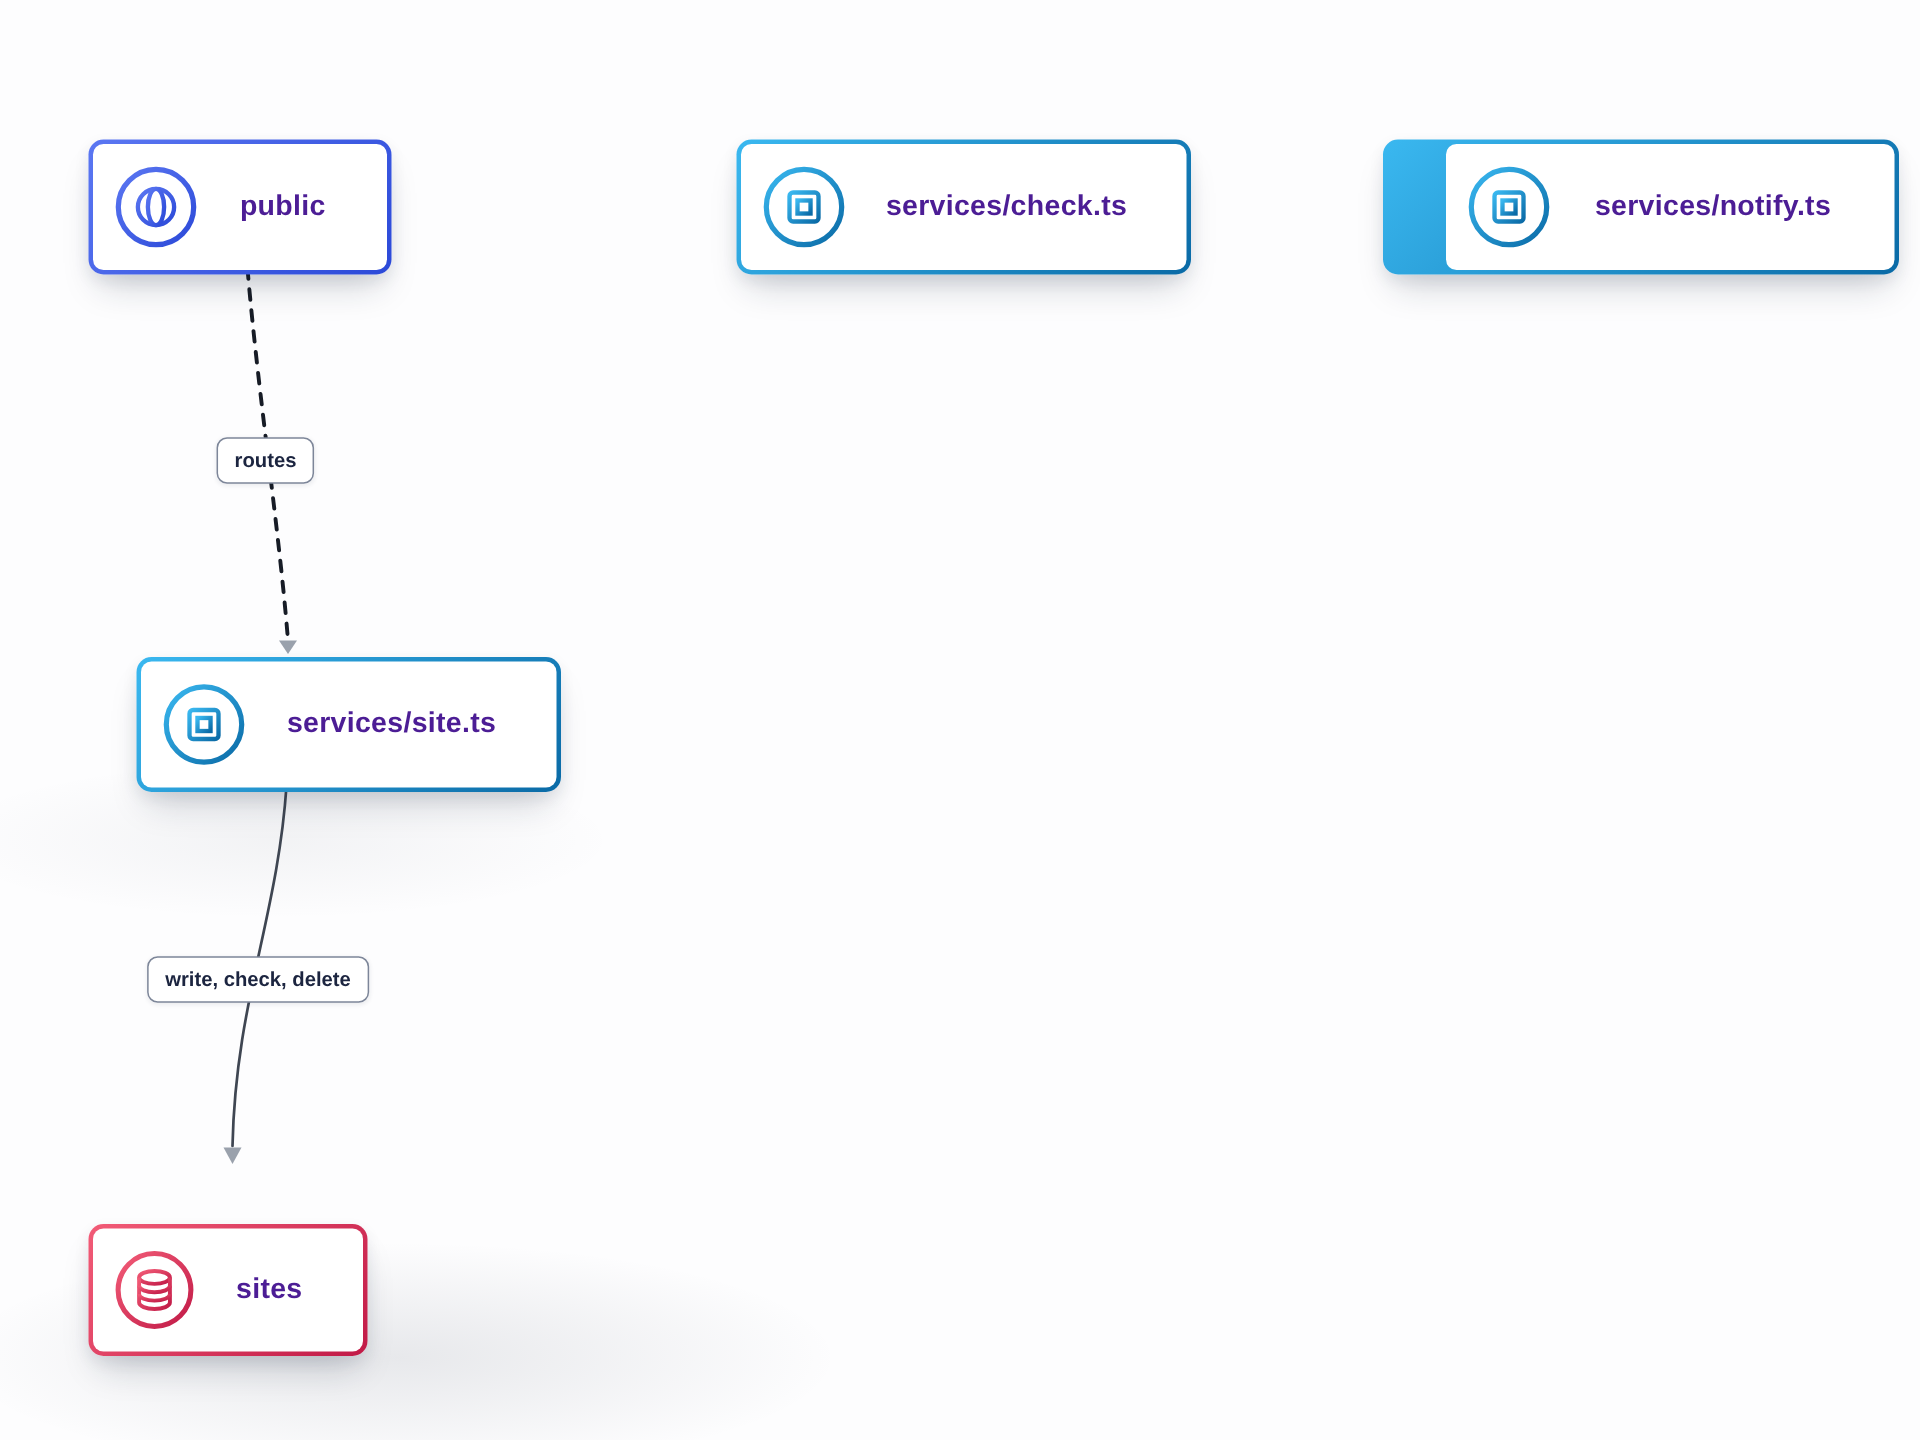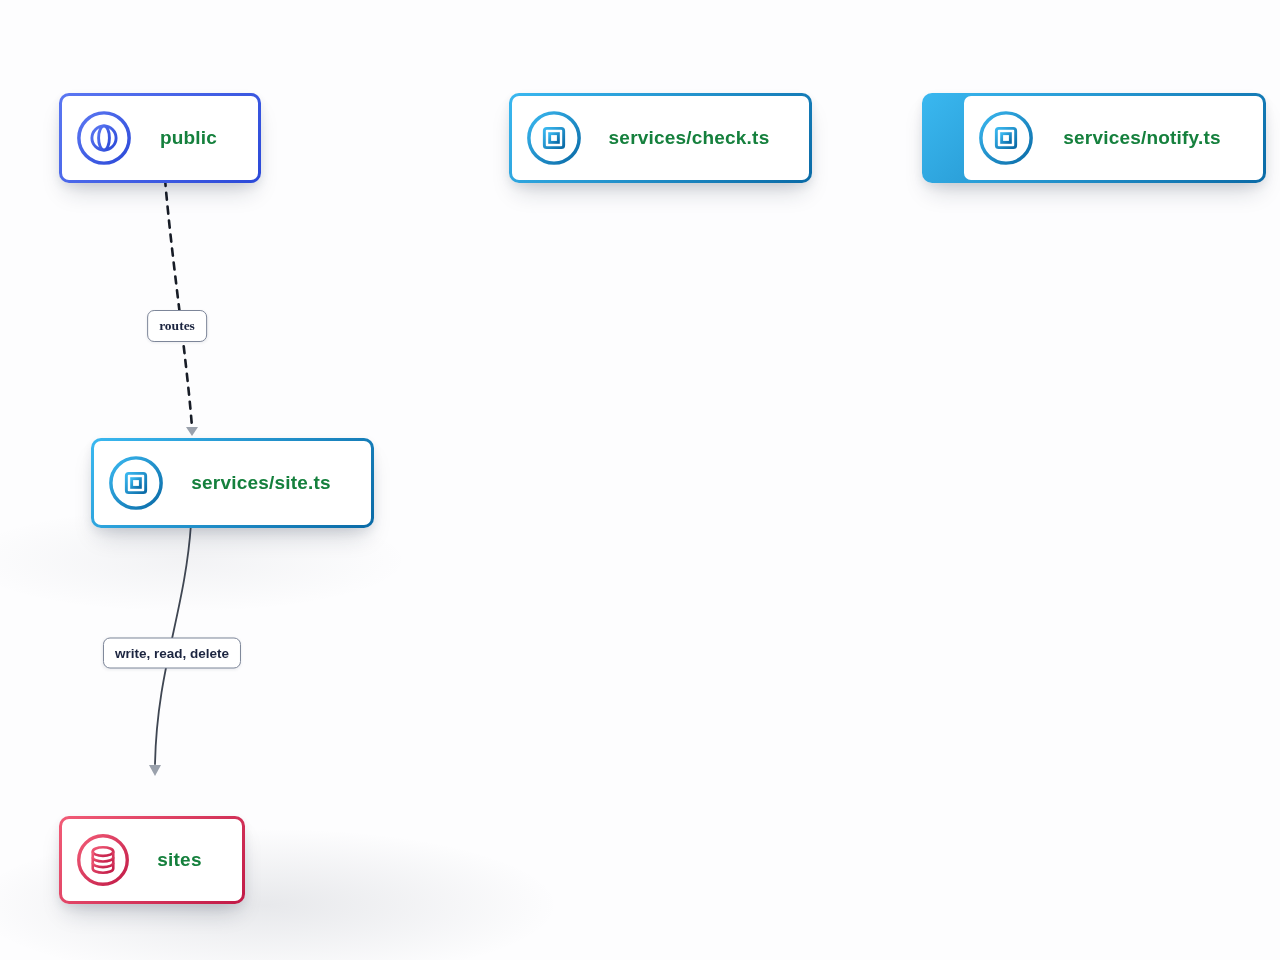--- a/index.html
+++ b/index.html
@@ -18,41 +18,41 @@
     position:absolute;border-radius:10px;padding:3px;
     box-shadow:0 14px 24px -8px rgba(25,35,60,0.22), 0 4px 10px rgba(25,35,60,0.08);
     cursor:pointer;
   }
   .node-inner{
     background:#ffffff;border-radius:7px;width:100%;height:100%;
     display:flex;align-items:center;box-sizing:border-box;padding:0 14px 0 13px;
   }
   .node-label{
     flex:1;text-align:center;font-size:19px;font-weight:700;
-    color:#15803d;letter-spacing:.2px;white-space:nowrap;
+    color:#4c1d95;letter-spacing:.2px;white-space:nowrap;
   }
   .node-icon{flex:0 0 auto;display:block;}
   .node-public {left:59px; top:93px; width:196px;height:84px;
     background:linear-gradient(135deg,#5b77f2 0%,#2b49d8 100%);}
-  .node-check  {left:491px;top:93px; width:297px;height:84px;margin-left:18px;}
+  .node-check  {left:491px;top:93px; width:297px;height:84px;}
   .node-notify {left:922px;top:93px; width:299px;height:84px;padding-left:42px;}
   .node-site   {left:59px; top:438px;width:277px;height:84px;margin-left:32px;}
   .node-service{background:linear-gradient(135deg,#3ab8f0 0%,#0a6aa6 100%);}
   .node-sites  {left:59px; top:784px;width:180px;height:82px;
     background:linear-gradient(135deg,#f25c77 0%,#c11a47 100%);margin-top:32px;}
   
   .edge-layer{position:absolute;inset:0;pointer-events:none;}
   
   .edge-label{
     position:absolute;transform:translate(-50%,-50%);
     background:#ffffff;border:1.4px solid #7d8699;border-radius:7px;
     padding:7px 11px;font-size:13.5px;font-weight:600;color:#1c2540;
     white-space:nowrap;cursor:pointer;box-shadow:0 1px 3px rgba(25,35,60,0.08);
   }
-  .edge-label-routes{left:177px;top:326px;font-family:Liberation Serif, serif;}
+  .edge-label-routes{left:177px;top:307px;}
   .edge-label-crud{left:172px;top:653px;}
 </style>
 </head>
 <body>
 
 <div class="canvas">
 
   <svg class="edge-layer" width="1280" height="960" viewBox="0 0 1280 960">
     <path d="M165 179 C 172 262 186 352 192 427" fill="none" stroke="#171c26" stroke-width="2.6" stroke-dasharray="7 7" stroke-linecap="round"></path>
     <polygon points="186,427 198,427 192,436" fill="#9aa1ac"></polygon>
@@ -183,15 +183,15 @@
           <path d="M19 21 V39 A11 4.6 0 0 0 41 39 V21" stroke-width="2.8"></path>
           <path d="M19 27 A11 4.6 0 0 0 41 27" stroke-width="2.8"></path>
           <path d="M19 33 A11 4.6 0 0 0 41 33" stroke-width="2.8"></path>
         </g>
       </svg>
       <div class="node-label">sites</div>
     </div>
   </div>
 
   <div class="edge-label edge-label-routes">routes</div>
-  <div class="edge-label edge-label-crud">write, read, delete</div>
+  <div class="edge-label edge-label-crud">write, check, delete</div>
 
 </div>
 
 </body></html>

